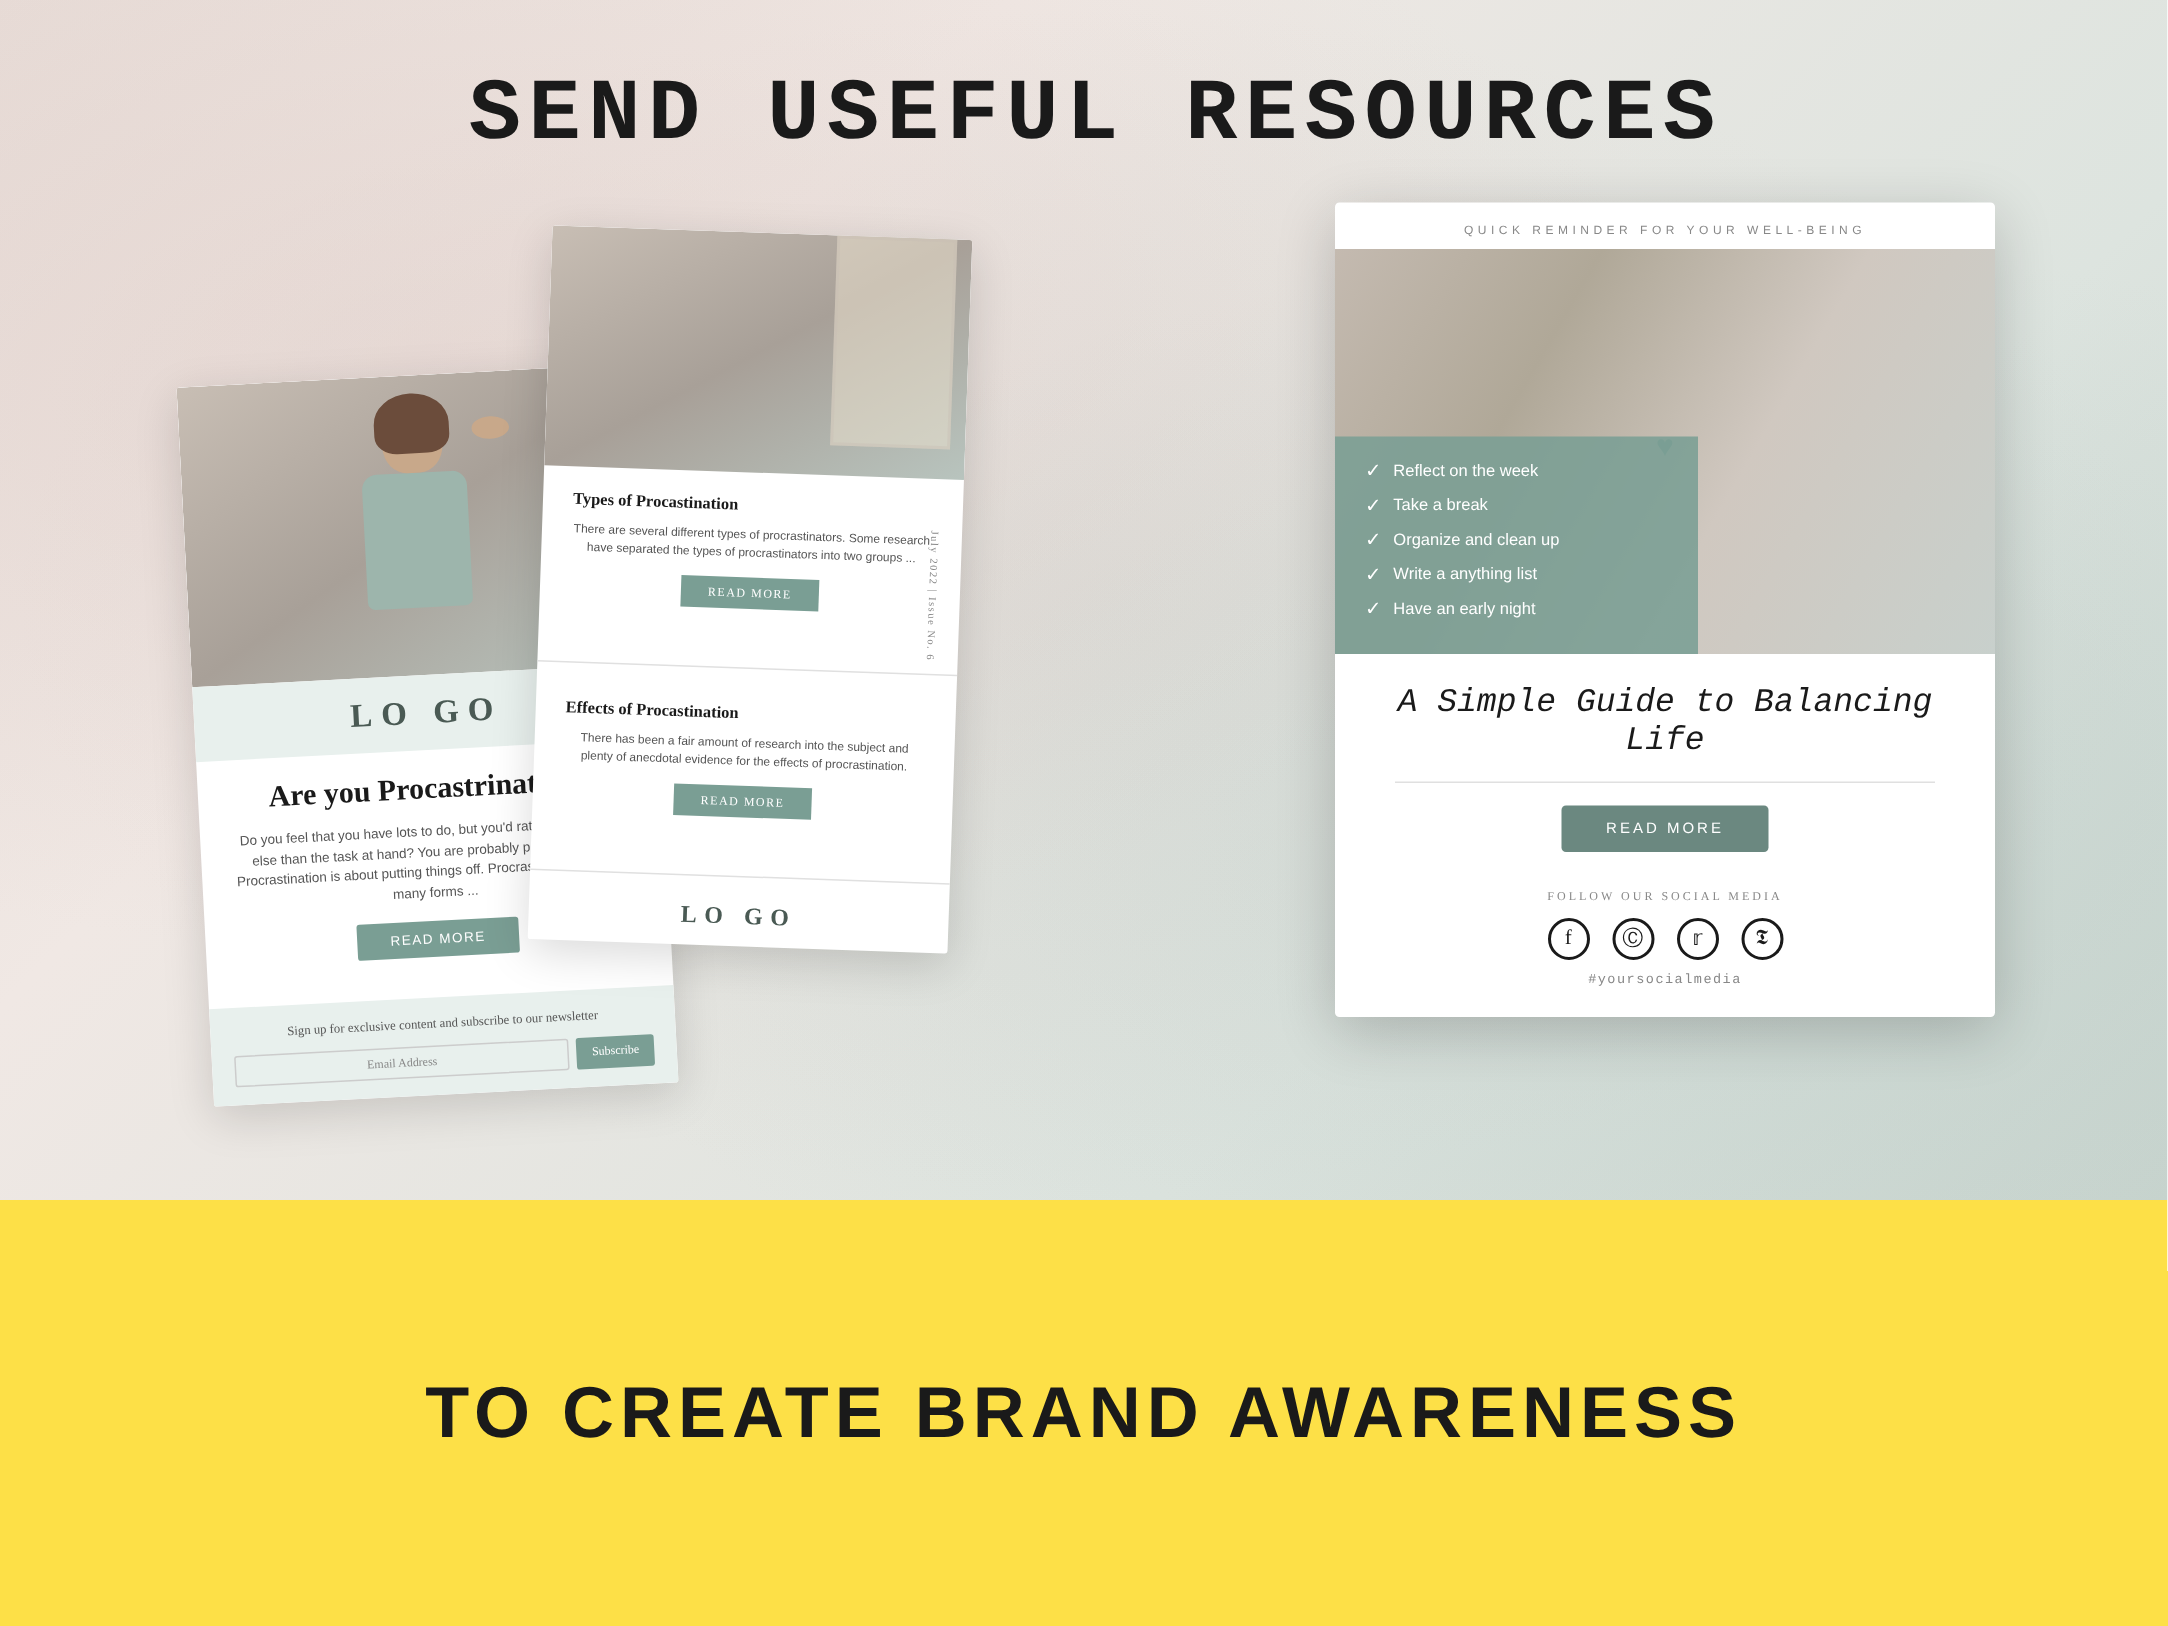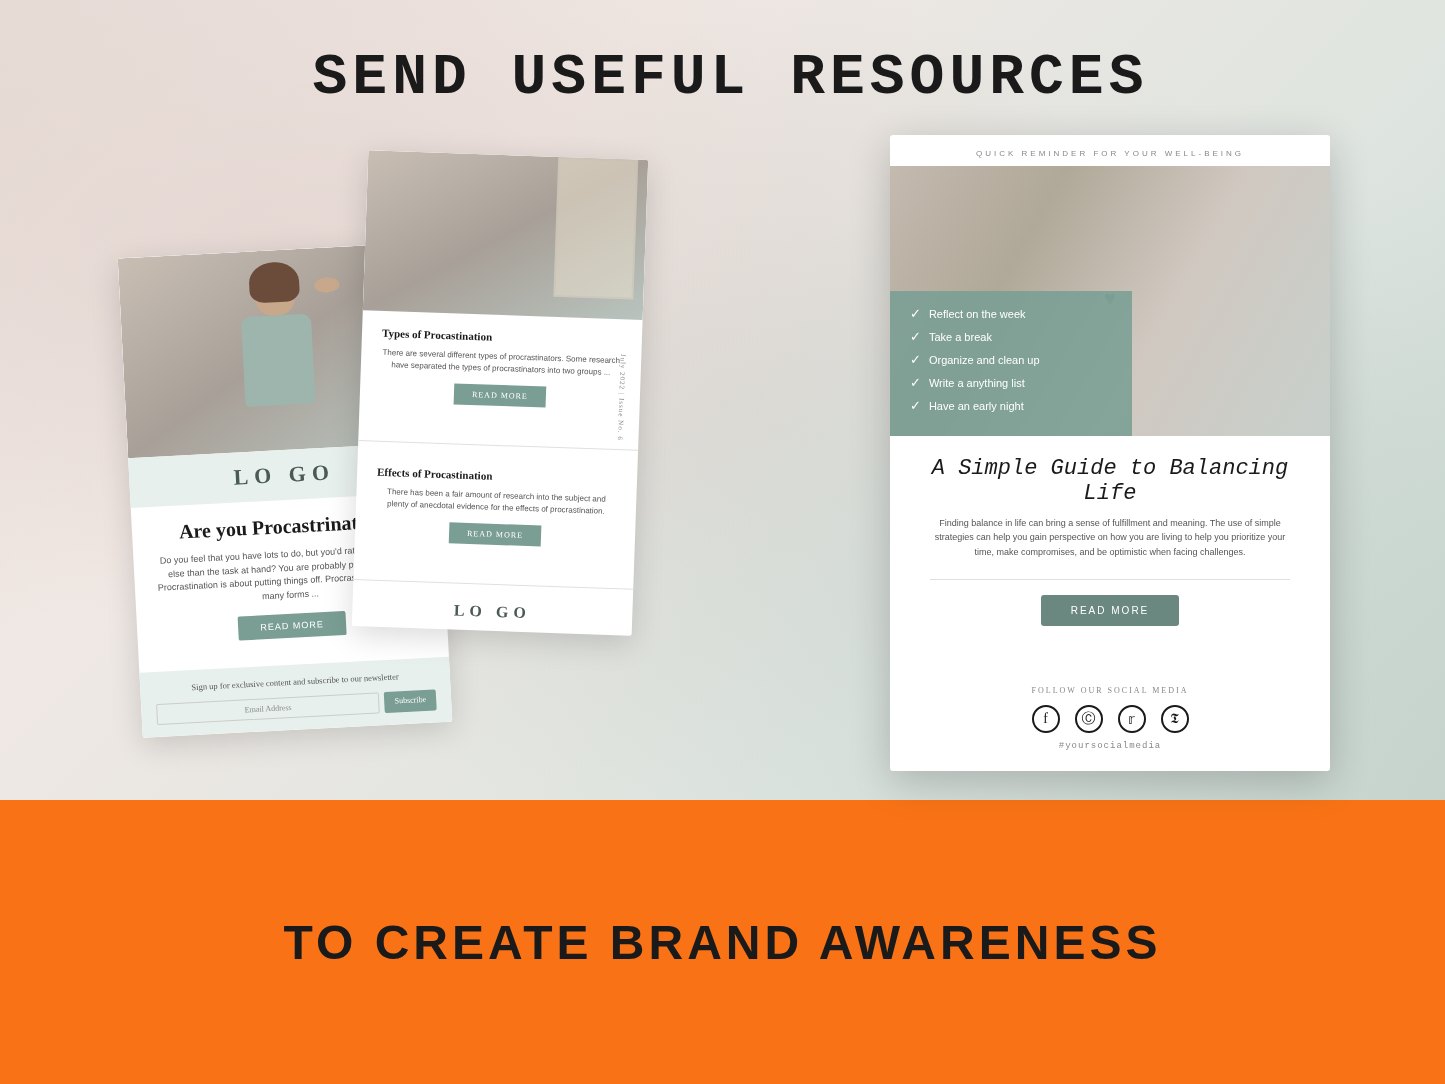--- a/index.html
+++ b/index.html
@@ -14,21 +14,21 @@
     .main-bg {
       width: 100%;
       height: 800px;
       background: linear-gradient(135deg, #e8ddd8 0%, #f0e8e4 30%, #dde4df 70%, #c8d4ce 100%);
       position: relative;
     }
 
     .bottom-bar {
       width: 100%;
       height: 284px;
-      background: #f97316;
+      background: #fde047;
       display: flex;
       align-items: center;
       justify-content: center;
     }
 
     .bottom-text {
       font-family: 'Arial', sans-serif;
       font-size: 48px;
       font-weight: 900;
       letter-spacing: 4px;
@@ -436,21 +436,20 @@
       text-align: center;
       padding: 10px 20px 20px;
     }
 
     .social-label {
       font-size: 8px;
       letter-spacing: 2px;
       color: #888;
       text-transform: uppercase;
       margin-bottom: 10px;
-      margin-top: 35px;
     }
 
     .social-icons {
       display: flex;
       justify-content: center;
       gap: 15px;
       margin-bottom: 8px;
     }
 
     .social-icon {
@@ -589,21 +588,20 @@
             <span>Write a anything list</span>
           </div>
           <div class="checklist-item">
             <span class="checkmark">✓</span>
             <span>Have an early night</span>
           </div>
         </div>
       </div>
     </div>
     <div class="guide-title">A Simple Guide to Balancing Life</div>
-    <div class="guide-text">Finding balance in life can bring a sense of fulfillment and meaning. The use of simple strategies can help you gain perspective on how you are living to help you prioritize your time, make compromises, and be optimistic when facing challenges.</div>
     <div class="guide-divider"></div>
     <div class="card-read-more">READ MORE</div>
     <div class="social-section">
       <div class="social-label">FOLLOW OUR SOCIAL MEDIA</div>
       <div class="social-icons">
         <div class="social-icon">f</div>
         <div class="social-icon">Ⓒ</div>
         <div class="social-icon">𝕣</div>
         <div class="social-icon">𝕿</div>
       </div>

